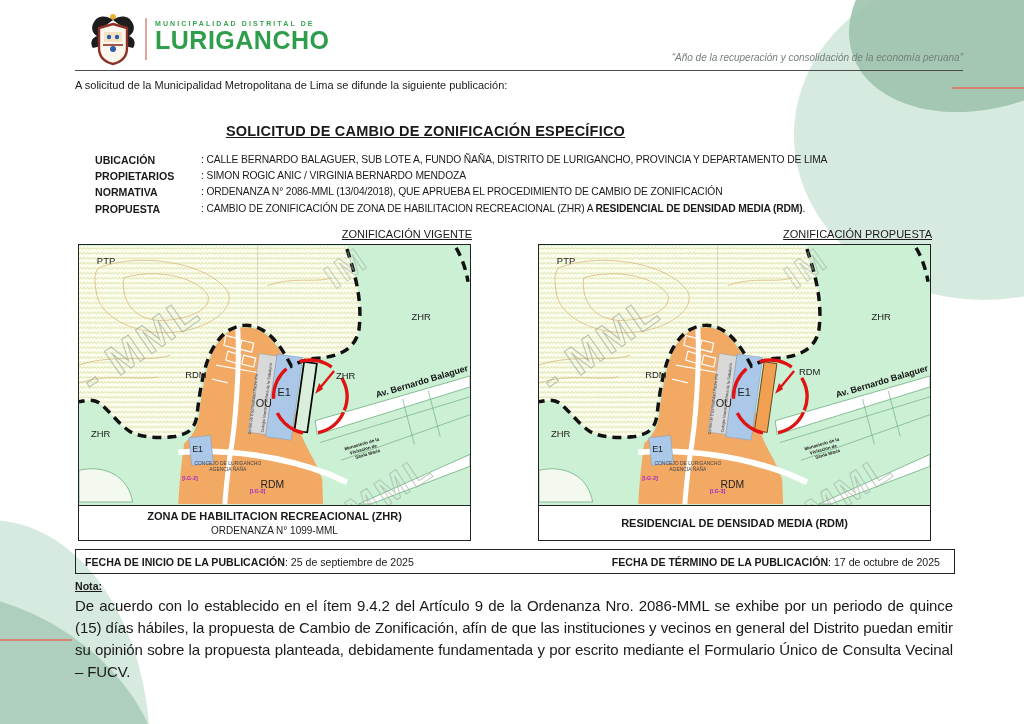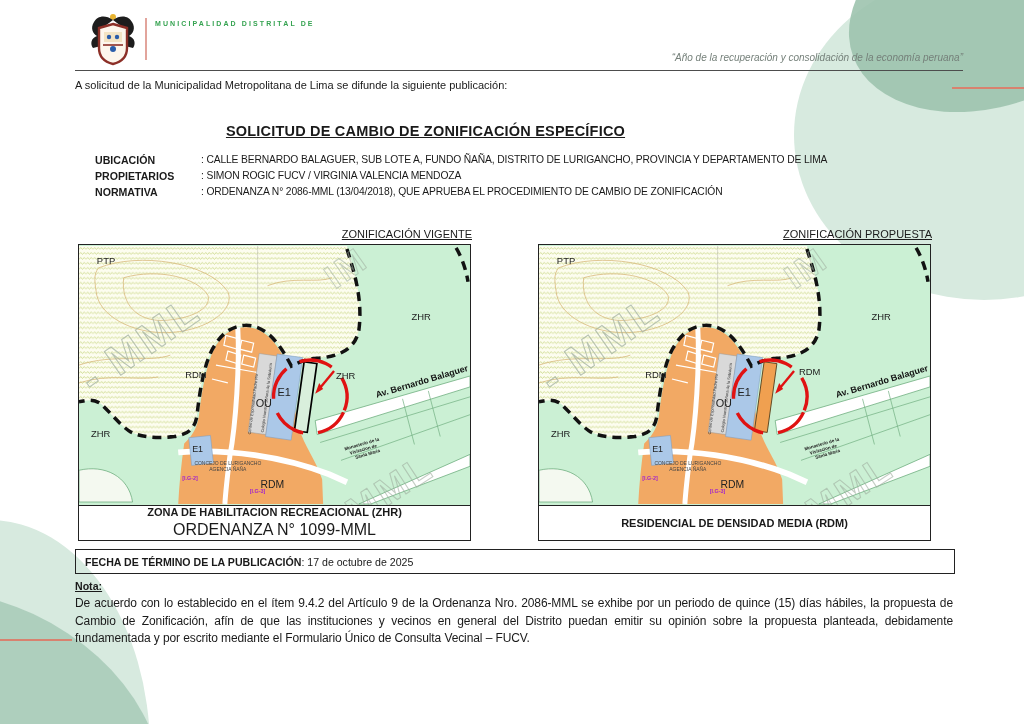--- a/index.html
+++ b/index.html
@@ -38,29 +38,29 @@
   .dvalue{letter-spacing:-0.15px;white-space:nowrap;}
 
   
   .panel{position:absolute;top:228px;width:394px;}
   .panel-left{left:78px;} .panel-right{left:538px;}
   .panel-title{text-align:right;font-size:11px;font-weight:normal;text-decoration:underline;margin-bottom:4px;}
   .map-box{width:391px;height:260px;border:1.4px solid #222;background:#cbf0d4;}
   .caption-box{width:391px;height:34px;border:1.6px solid #222;margin-top:-1px;background:#fff;
                display:flex;flex-direction:column;align-items:center;justify-content:center;line-height:1.3;}
   .cap1{font-size:11px;font-weight:bold;}
-  .cap2{font-size:16px;}
+  .cap2{font-size:10px;}
 
   
   .dates{position:absolute;left:75px;top:549px;width:855px;height:23px;border:1.6px solid #222;
          display:flex;align-items:center;justify-content:space-between;padding:0 14px 0 9px;box-sizing:content-box;font-size:10.6px;}
   
   .note{position:absolute;left:75px;top:580px;width:878px;}
   .note-h{font-size:10.6px;font-weight:bold;text-decoration:underline;margin-bottom:3px;}
-  .note-b{font-size:12px;line-height:1.47;text-align:justify;letter-spacing:-0.1px;}
+  .note-b{font-size:15px;line-height:1.47;text-align:justify;letter-spacing:-0.1px;}
 
   svg text{font-family:"Liberation Sans",sans-serif;}
   .zlbl{font-size:9.5px;fill:#222;}
   .wmark{font-size:42px;font-weight:bold;fill:none;stroke:#9fae9f;stroke-width:1.1;opacity:.7;letter-spacing:3px;}
 </style>
 </head>
 <body>
 
 <svg width="0" height="0" style="position:absolute" aria-hidden="true">
   <defs>
@@ -90,43 +90,48 @@
         <rect x="17" y="20" width="18" height="10" fill="#f3e3c3"></rect>
         <circle cx="22" cy="25" r="2.2" fill="#2a5daa"></circle>
         <circle cx="30" cy="25" r="2.2" fill="#2a5daa"></circle>
         <circle cx="26" cy="37" r="3" fill="#2a5daa"></circle>
         <path d="M16,33 L36,33" stroke="#8c2f27" stroke-width="1.6"></path>
       </g>
     </svg>
     <div class="brand-sep"></div>
     <div class="brand">
       <div class="brand-top">MUNICIPALIDAD DISTRITAL DE</div>
+      <div class="brand-name">LURIGANCHO</div>
     </div>
     <div class="quote">“Año de la recuperación y consolidación de la economía peruana”</div>
   </div>
   <div class="header-rule"></div>
 
   <div class="intro">
     <div>A solicitud de la Municipalidad Metropolitana de Lima se difunde la siguiente publicación:</div>
   </div>
 
   <div class="doc-title">SOLICITUD DE CAMBIO DE ZONIFICACIÓN ESPECÍFICO</div>
 
   <div class="details">
     <div class="drow">
       <span class="dlabel">UBICACIÓN</span>
       <span class="dvalue">: CALLE BERNARDO BALAGUER, SUB LOTE A, FUNDO ÑAÑA, DISTRITO DE LURIGANCHO, PROVINCIA Y DEPARTAMENTO DE LIMA</span>
     </div>
     <div class="drow">
       <span class="dlabel">PROPIETARIOS</span>
-      <span class="dvalue">: SIMON ROGIC FUCV / VIRGINIA VALENCIA MENDOZA</span>
+      <span class="dvalue">: SIMON ROGIC ANIC / VIRGINIA BERNARDO MENDOZA</span>
     </div>
     <div class="drow">
       <span class="dlabel">NORMATIVA</span>
       <span class="dvalue">: ORDENANZA N° 2086-MML (13/04/2018), QUE APRUEBA EL PROCEDIMIENTO DE CAMBIO DE ZONIFICACIÓN</span>
+    </div>
+    <div class="drow">
+      <span class="dlabel">PROPUESTA</span>
+      <span class="dvalue"><span>: CAMBIO DE ZONIFICACIÓN DE ZONA DE HABILITACION RECREACIONAL (ZHR) A </span><span class="bold">RESIDENCIAL DE DENSIDAD MEDIA (RDM)</span><span>.</span></span>
     </div>
   </div>
 
   <div class="panel panel-left">
     <div class="panel-title">ZONIFICACIÓN VIGENTE</div>
     <div class="map-box">
       <svg width="391" height="260" viewBox="0 0 394 260">
         <g>
           <rect x="0" y="0" width="394" height="260" fill="#cbf0d4"></rect>
           <path d="M0,0 L270,0 C278,25 286,55 282,85 C278,105 260,112 240,113 C228,114 222,117 214,121 C202,98 188,79 167,80 C151,81 142,91 135,103 C127,117 122,142 119,170 C117,185 109,190 96,192 C80,194 60,193 50,186 C40,179 30,166 22,159 C14,153 6,156 0,157 Z" fill="url(#hatchPTP)"></path>
@@ -260,20 +265,21 @@
           <text transform="translate(173,190) rotate(-83)" font-size="4" fill="#333333">Centro de Espiritualidad Padre Pio</text>
         </g>
       </svg>
     </div>
     <div class="caption-box">
       <span class="cap1">RESIDENCIAL DE DENSIDAD MEDIA (RDM)</span>
     </div>
   </div>
 
   <div class="dates">
+    <span><span class="bold">FECHA DE INICIO DE LA PUBLICACIÓN</span><span>: 25 de septiembre de 2025</span></span>
     <span><span class="bold">FECHA DE TÉRMINO DE LA PUBLICACIÓN</span><span>: 17 de octubre de 2025</span></span>
   </div>
 
   <div class="note">
     <div class="note-h">Nota:</div>
     <div class="note-b">De acuerdo con lo establecido en el ítem 9.4.2 del Artículo 9 de la Ordenanza Nro. 2086-MML se exhibe por un periodo de quince (15) días hábiles, la propuesta de Cambio de Zonificación, afín de que las instituciones y vecinos en general del Distrito puedan emitir su opinión sobre la propuesta planteada, debidamente fundamentada y por escrito mediante el Formulario Único de Consulta Vecinal – FUCV.</div>
   </div>
 
 </div>
 

